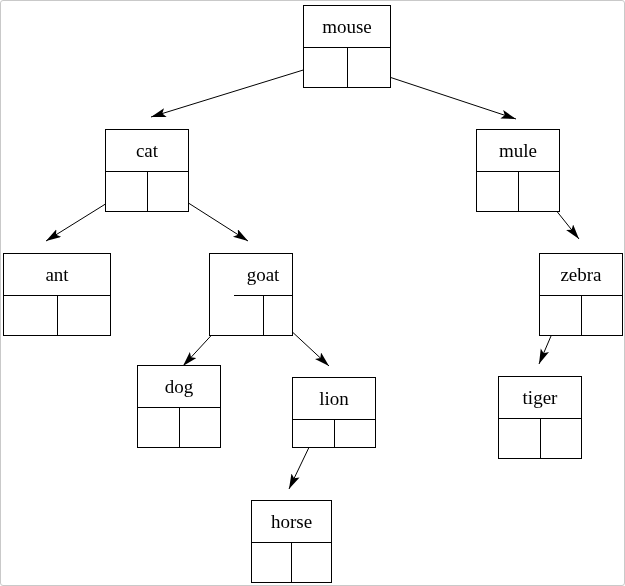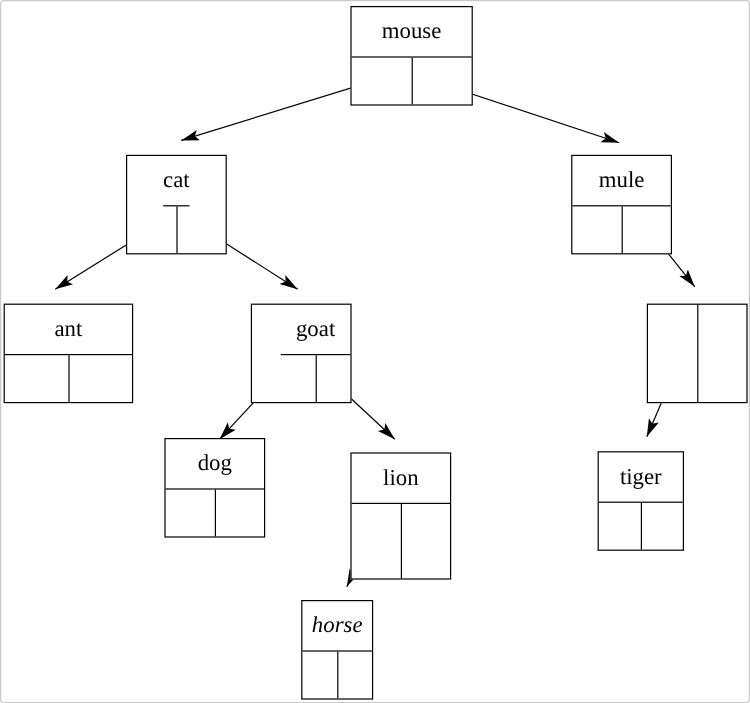--- a/index.html
+++ b/index.html
@@ -63,28 +63,28 @@
         <line x1="127" y1="189" x2="45" y2="240" stroke="#000000" stroke-width="1" marker-end="url(#arrowhead)"></line>
         <line x1="167" y1="189" x2="247" y2="240" stroke="#000000" stroke-width="1" marker-end="url(#arrowhead)"></line>
         <line x1="538" y1="188" x2="578" y2="238" stroke="#000000" stroke-width="1" marker-end="url(#arrowhead)"></line>
         <line x1="231" y1="312" x2="182" y2="365" stroke="#000000" stroke-width="1" marker-end="url(#arrowhead)"></line>
         <line x1="272" y1="313" x2="328" y2="365" stroke="#000000" stroke-width="1" marker-end="url(#arrowhead)"></line>
         <line x1="559" y1="314" x2="538" y2="363" stroke="#000000" stroke-width="1" marker-end="url(#arrowhead)"></line>
         <line x1="312" y1="438" x2="288" y2="488" stroke="#000000" stroke-width="1" marker-end="url(#arrowhead)"></line>
       </g>
   </svg>
   <div id="nodes-layer">
-      <div class="node" style="left: 291px; top: 4px; width: 102px; height: 83px;">
+      <div class="node" style="left: 302px; top: 4px; width: 88px; height: 83px;">
         <div class="node-label" style="height: 42px;">mouse</div>
         <div class="node-cells">
           <div class="cell left"></div>
           <div class="cell right"></div>
         </div>
       </div>
-      <div class="node" style="left: 104px; top: 128px; width: 84px; height: 83px; align-items: center;">
+      <div class="node" style="left: 104px; top: 128px; width: 84px; height: 83px;">
         <div class="node-label" style="height: 42px;">cat</div>
         <div class="node-cells">
           <div class="cell left"></div>
           <div class="cell right"></div>
         </div>
       </div>
       <div class="node" style="left: 475px; top: 128px; width: 84px; height: 83px;">
         <div class="node-label" style="height: 42px; text-align: center;">mule</div>
         <div class="node-cells">
           <div class="cell left"></div>
@@ -99,47 +99,48 @@
         </div>
       </div>
       <div class="node" style="left: 208px; top: 252px; width: 84px; height: 83px; padding-left: 24px;">
         <div class="node-label" style="height: 42px;">goat</div>
         <div class="node-cells">
           <div class="cell left"></div>
           <div class="cell right"></div>
         </div>
       </div>
       <div class="node" style="left: 538px; top: 252px; width: 84px; height: 83px;">
+        <div class="node-label" style="height: 42px;">zebra</div>
         <div class="node-cells">
           <div class="cell left"></div>
           <div class="cell right"></div>
         </div>
       </div>
       <div class="node" style="left: 136px; top: 364px; width: 84px; height: 83px;">
         <div class="node-label" style="height: 42px;">dog</div>
         <div class="node-cells">
           <div class="cell left"></div>
           <div class="cell right"></div>
         </div>
       </div>
-      <div class="node" style="left: 291px; top: 376px; width: 84px; height: 106px;">
+      <div class="node" style="left: 291px; top: 376px; width: 84px; height: 71px;">
         <div class="node-label" style="height: 42px;">lion</div>
         <div class="node-cells">
           <div class="cell left"></div>
           <div class="cell right"></div>
         </div>
       </div>
-      <div class="node" style="left: 497px; top: 375px; width: 72px; height: 83px;">
+      <div class="node" style="left: 497px; top: 375px; width: 84px; height: 83px;">
         <div class="node-label" style="height: 42px;">tiger</div>
         <div class="node-cells">
           <div class="cell left"></div>
           <div class="cell right"></div>
         </div>
       </div>
-      <div class="node" style="left: 250px; top: 499px; width: 60px; height: 83px; font-style: italic;">
+      <div class="node" style="left: 250px; top: 499px; width: 81px; height: 83px;">
         <div class="node-label" style="height: 42px;">horse</div>
         <div class="node-cells">
           <div class="cell left"></div>
           <div class="cell right"></div>
         </div>
       </div>
     </div>
 </div>
 
 </body></html>

